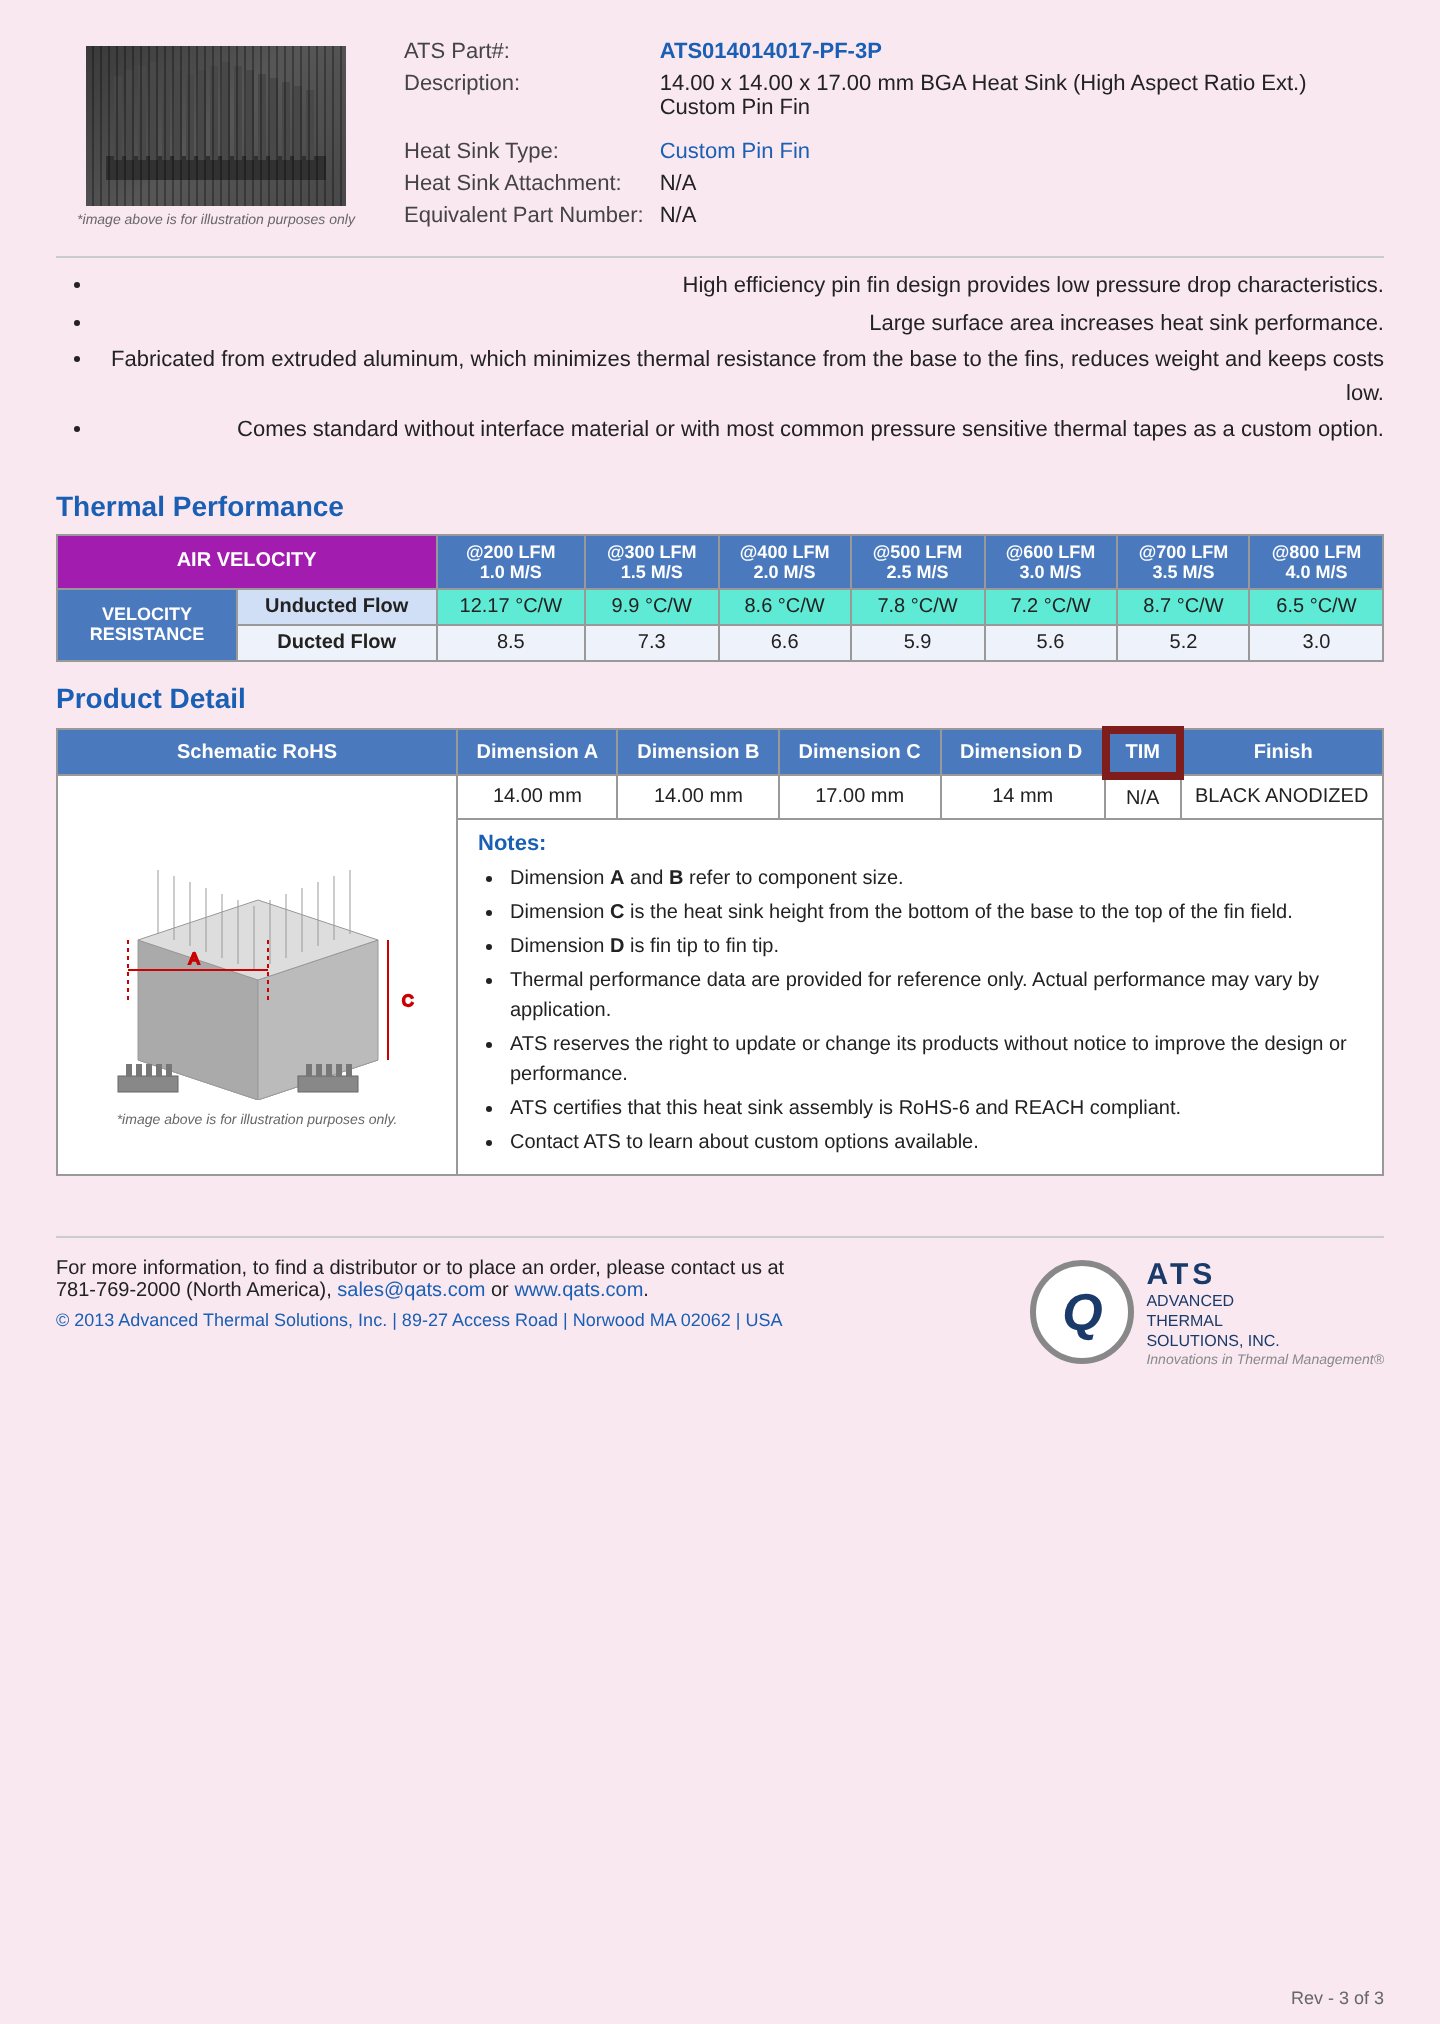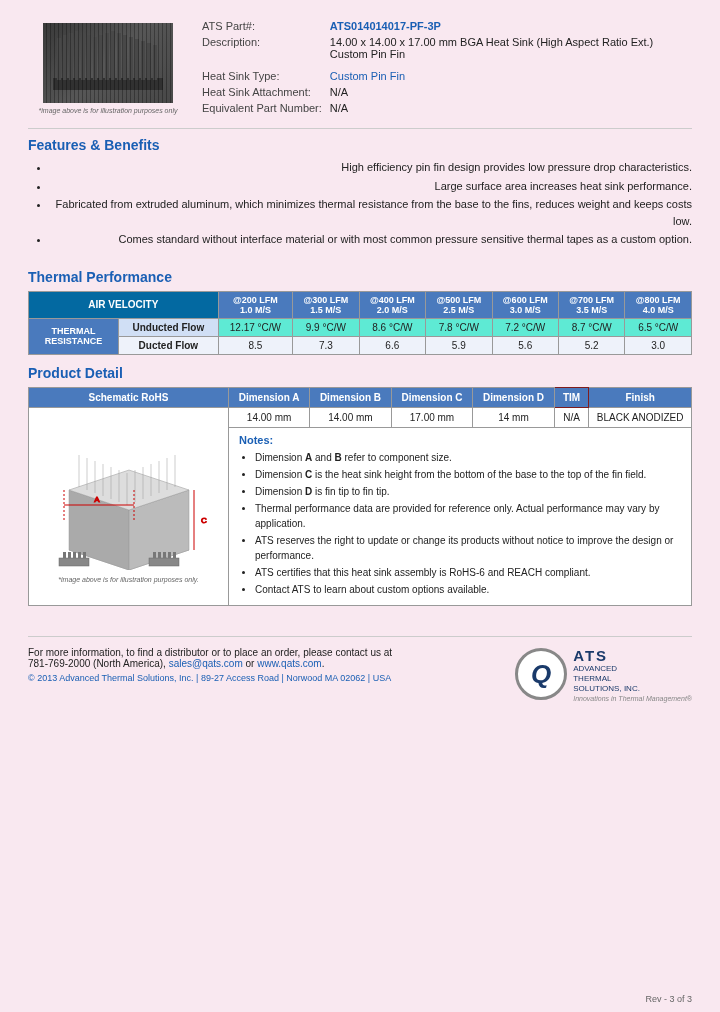--- a/index.html
+++ b/index.html
@@ -123,21 +123,21 @@
       border-collapse: collapse;
       margin-bottom: 10px;
       font-size: 10px;
     }
     .thermal-table th, .thermal-table td {
       border: 1px solid #999;
       padding: 3px 4px;
       text-align: center;
     }
     .thermal-table .header-air {
-      background: #0369a1;
+      background: #a21caf;
       color: white;
       font-weight: bold;
       font-size: 10px;
     }
     .thermal-table .header-velocity {
       background: #4a7abd;
       color: white;
       font-weight: bold;
       font-size: 9px;
     }
@@ -303,21 +303,20 @@
           <td class="value">N/A</td>
         </tr>
       </tbody>
         </table>
     </div>
   </div>
 
   <hr class="divider">
 
   <div>
-    <div class="section-title">Features &amp; Benefits</div>
     <ul class="features-list">
       <li>High efficiency pin fin design provides low pressure drop characteristics.</li>
       <li>Large surface area increases heat sink performance.</li>
       <li>Fabricated from extruded aluminum, which minimizes thermal resistance from the base to the fins, reduces weight and keeps costs low.</li>
       <li>Comes standard without interface material or with most common pressure sensitive thermal tapes as a custom option.</li>
     </ul>
   </div>
 
   <div>
     <div class="section-title">Thermal Performance</div>
@@ -350,21 +349,21 @@
             <span>3.5 M/S</span>
           </th>
           <th class="header-velocity">
             <span>@800 LFM</span><br>
             <span>4.0 M/S</span>
           </th>
         </tr>
       </thead>
       <tbody>
         <tr>
-          <td rowspan="2" class="row-label" style="writing-mode: horizontal-tb; width: 90px; vertical-align: middle; text-align: center; font-size: 9px;">THERMAL RESISTANCE</td>
+          <td rowspan="2" class="row-label" style="writing-mode: horizontal-tb; width: 90px; vertical-align: middle; text-align: center; font-size: 9px;">VELOCITY RESISTANCE</td>
           <td class="sub-label">Unducted Flow</td>
           <td class="data-cell">12.17 °C/W</td>
           <td class="data-cell">9.9 °C/W</td>
           <td class="data-cell">8.6 °C/W</td>
           <td class="data-cell">7.8 °C/W</td>
           <td class="data-cell">7.2 °C/W</td>
           <td class="data-cell">8.7 °C/W</td>
           <td class="data-cell">6.5 °C/W</td>
         </tr>
         <tr class="ducted-row">
@@ -385,21 +384,21 @@
     <div class="section-title">Product Detail</div>
 
     <table style="width:100%; border-collapse:collapse; font-size:10px;">
       <thead>
         <tr>
           <th style="background:#4a7abd; color:white; font-weight:bold; padding:4px 6px; border:1px solid #999; text-align:center; width:200px;">Schematic RoHS</th>
           <th style="background:#4a7abd; color:white; font-weight:bold; padding:4px 6px; border:1px solid #999; text-align:center;">Dimension A</th>
           <th style="background:#4a7abd; color:white; font-weight:bold; padding:4px 6px; border:1px solid #999; text-align:center;">Dimension B</th>
           <th style="background:#4a7abd; color:white; font-weight:bold; padding:4px 6px; border:1px solid #999; text-align:center;">Dimension C</th>
           <th style="background:#4a7abd; color:white; font-weight:bold; padding:4px 6px; border:1px solid #999; text-align:center;">Dimension D</th>
-          <th style="background:#4a7abd; color:white; font-weight:bold; padding:4px 6px; border:1px solid #7f1d1d; text-align:center;">TIM</th>
+          <th style="background:#4a7abd; color:white; font-weight:bold; padding:4px 6px; border:4px solid #7f1d1d; text-align:center;">TIM</th>
           <th style="background:#4a7abd; color:white; font-weight:bold; padding:4px 6px; border:1px solid #999; text-align:center;">Finish</th>
         </tr>
       </thead>
       <tbody>
         <tr>
           <td rowspan="2" style="background:white; border:1px solid #999; padding:6px; text-align:center; vertical-align:middle;">
             
             <svg width="160" height="140" viewBox="0 0 160 140" xmlns="http://www.w3.org/2000/svg">
 
               <polygon points="20,120 80,140 140,120 80,100" fill="#ccc" stroke="#999" stroke-width="0.5"></polygon>

